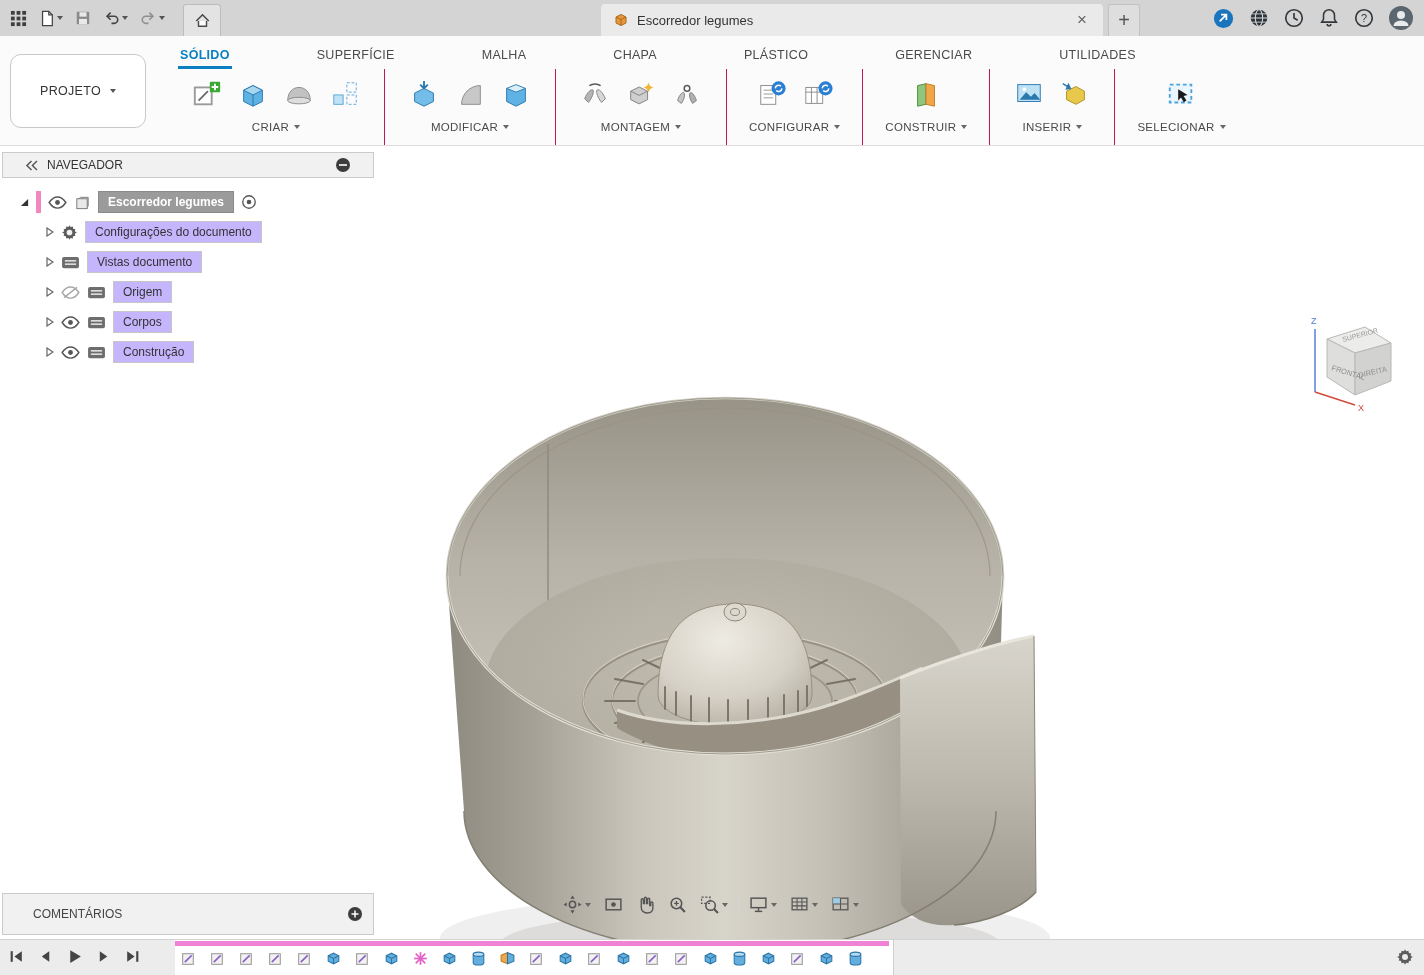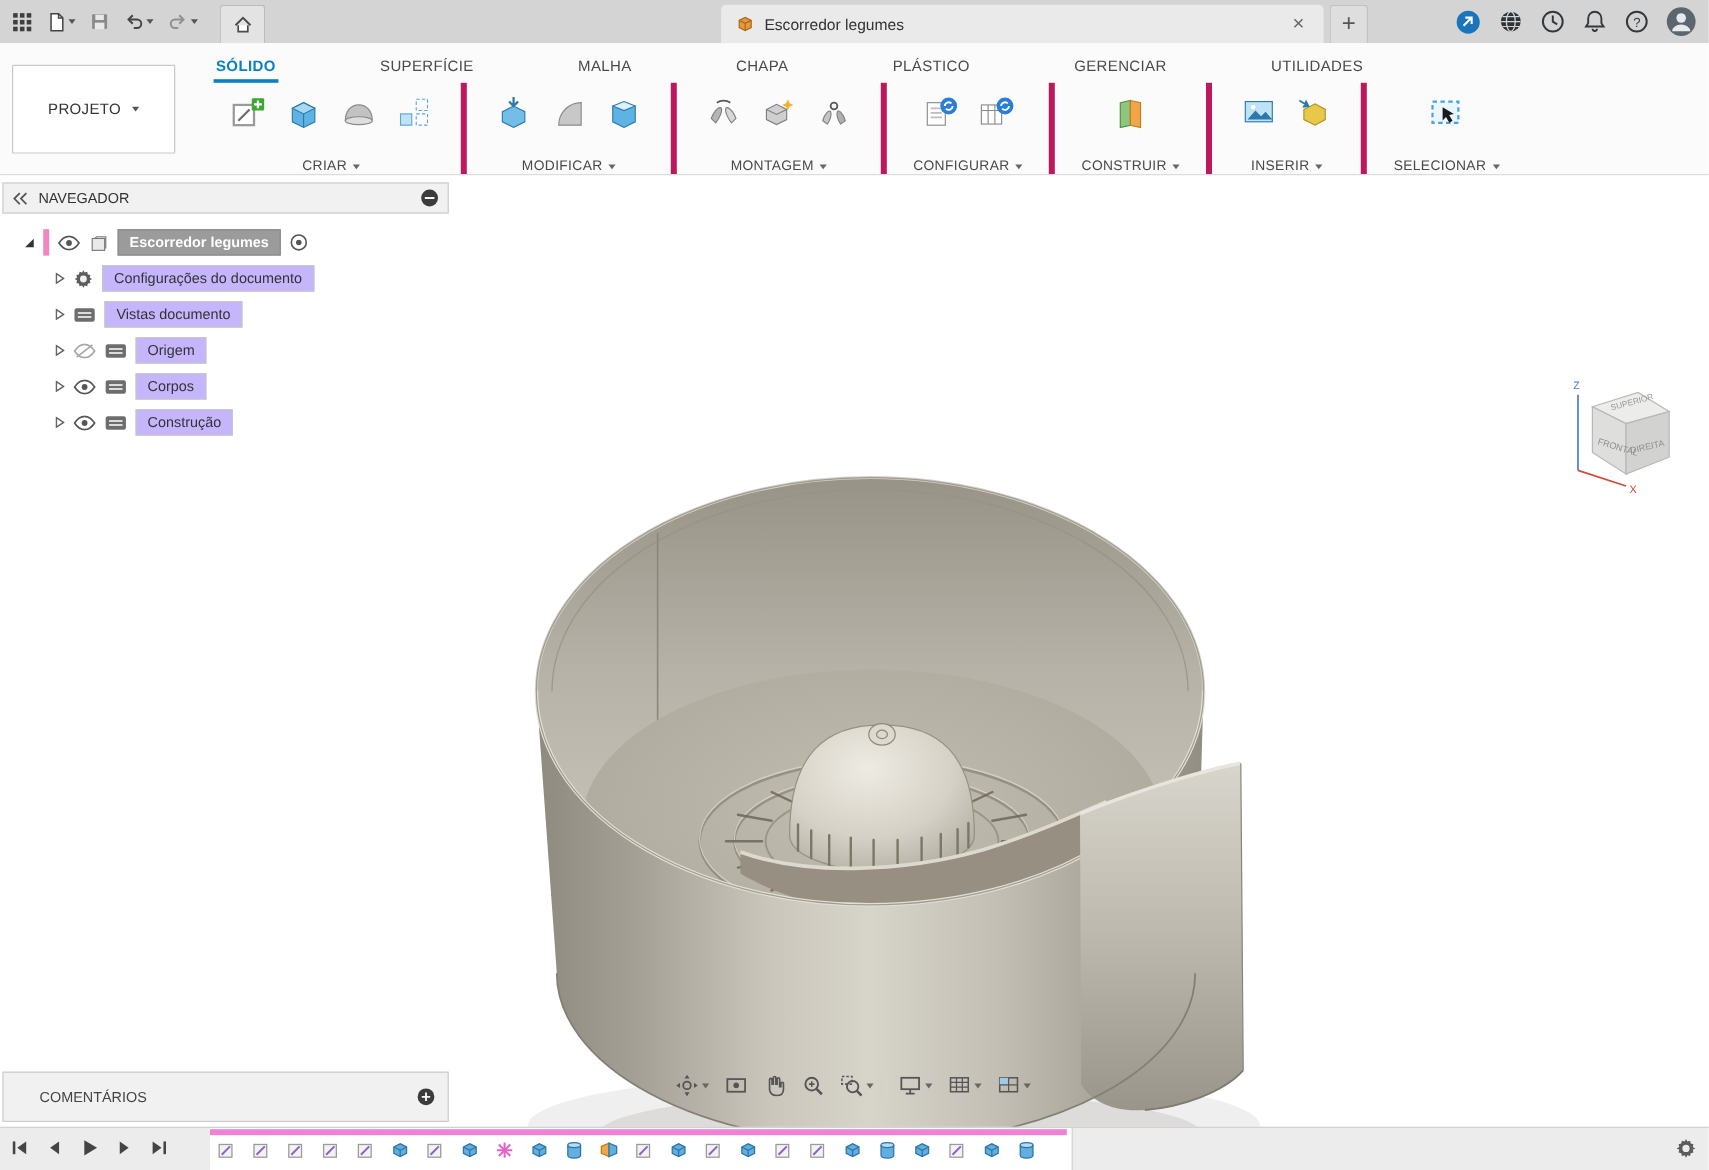--- a/index.html
+++ b/index.html
@@ -12,38 +12,38 @@
   .tb-btn{height:28px;display:flex;align-items:center;justify-content:center;padding:0 4px;border-radius:2px;}
   .tb-caret{width:0;height:0;border-left:3.5px solid transparent;border-right:3.5px solid transparent;border-top:4px solid #555;margin-left:2px;}
   .home-btn{width:36px;height:31px;background:#e3e3e3;border:1px solid #bcbcbc;border-bottom:none;border-radius:3px 3px 0 0;display:flex;align-items:center;justify-content:center;margin-left:10px;align-self:flex-end;}
   .doc-tab{position:absolute;left:601px;top:4px;width:502px;height:32px;background:#eaeaea;border-radius:4px 4px 0 0;display:flex;align-items:center;padding:0 12px;box-sizing:border-box;}
   .doc-tab .title{font-size:13px;color:#333;margin-left:8px;}
   .doc-tab .close{margin-left:auto;font-size:17px;color:#666;padding:0 4px;}
   .new-tab{position:absolute;left:1108px;top:4px;width:32px;height:32px;background:#dedede;border:1px solid #c2c2c2;border-bottom:none;border-radius:3px 3px 0 0;box-sizing:border-box;display:flex;align-items:center;justify-content:center;font-size:20px;color:#555;}
   .tb-right{position:absolute;right:10px;top:0;height:36px;display:flex;align-items:center;gap:13px;}
   
   .ribbon{position:absolute;top:36px;left:0;right:0;height:110px;background:#fbfbfb;border-bottom:1px solid #dcdcdc;box-sizing:border-box;}
-  .projeto-btn{position:absolute;left:10px;top:18px;width:134px;height:72px;background:#fff;border:1px solid #c9c9c9;border-radius:1px;display:flex;align-items:center;justify-content:center;gap:7px;font-size:12.5px;color:#333;letter-spacing:.3px;}
+  .projeto-btn{position:absolute;left:10px;top:18px;width:134px;height:72px;background:#fff;border:1px solid #c9c9c9;border-radius:11px;display:flex;align-items:center;justify-content:center;gap:7px;font-size:12.5px;color:#333;letter-spacing:.3px;}
   .ribbon-tabs{position:absolute;left:178px;top:5px;height:28px;display:flex;gap:83px;align-items:flex-end;}
   .rtab{font-size:12.5px;color:#4a4a4a;letter-spacing:.3px;padding:4px 2px 7px;}
   .rtab.active{color:#0a7fc2;font-weight:bold;border-bottom:3px solid #0a7fc2;padding-bottom:4px;}
   .ribbon-tools{position:absolute;left:168px;top:33px;height:76px;display:flex;align-items:stretch;}
   .rgroup{display:flex;flex-direction:column;align-items:center;padding:0 22px;}
-  .rgroup + .rgroup{border-left:5px solid #be185d;}
+  .rgroup + .rgroup{border-left:1px solid #be185d;}
   .rgroup-icons{display:flex;gap:12px;align-items:center;height:50px;}
   .ricon{width:34px;height:34px;display:flex;align-items:center;justify-content:center;}
   .ricon svg{width:30px;height:30px;}
-  .rgroup-label{font-size:11.5px;color:#4a4a4a;display:flex;align-items:center;gap:5px;margin-top:14px;letter-spacing:.3px;}
+  .rgroup-label{font-size:11.5px;color:#4a4a4a;display:flex;align-items:center;gap:5px;margin-top:2px;letter-spacing:.3px;}
   
   .viewport{position:absolute;top:146px;left:0;right:0;bottom:36px;background:#ffffff;}
   .model-svg{position:absolute;left:420px;top:240px;}
   .viewcube{position:absolute;left:1303px;top:166px;}
   
   .navigator{position:absolute;left:2px;top:152px;width:372px;}
-  .nav-header{height:26px;background:#f1f1f1;border:1px solid #cbcbcb;display:flex;align-items:center;padding:0 7px;gap:9px;font-size:12px;color:#333;box-sizing:border-box;}
+  .nav-header{height:26px;background:#f1f1f1;border:1px solid #cbcbcb;display:flex;align-items:center;padding:0 22px;gap:9px;font-size:12px;color:#333;box-sizing:border-box;}
   .nav-header .spacer{flex:1}
   .nav-tree{padding-top:9px;}
   .nav-row{display:flex;align-items:center;height:30px;gap:7px;}
   .pill{background:#c4b5fd;border:1px solid #c6c6c6;padding:3px 9px;font-size:12px;color:#333;white-space:nowrap;}
   .pill.root{background:#9b9b9b;color:#fff;border-color:#8a8a8a;font-weight:bold;}
   .sel-bar{width:5px;height:22px;background:#f287c0;}
   .ind1{margin-left:18px;} .ind2{margin-left:44px;}
   
   .comments{position:absolute;left:2px;top:893px;width:372px;height:42px;background:#f1f1f1;border:1px solid #cbcbcb;display:flex;align-items:center;padding:0 10px 0 30px;font-size:12px;color:#444;box-sizing:border-box;}
   .viewbar{position:absolute;left:560px;top:890px;height:29px;display:flex;align-items:center;gap:7px;}

